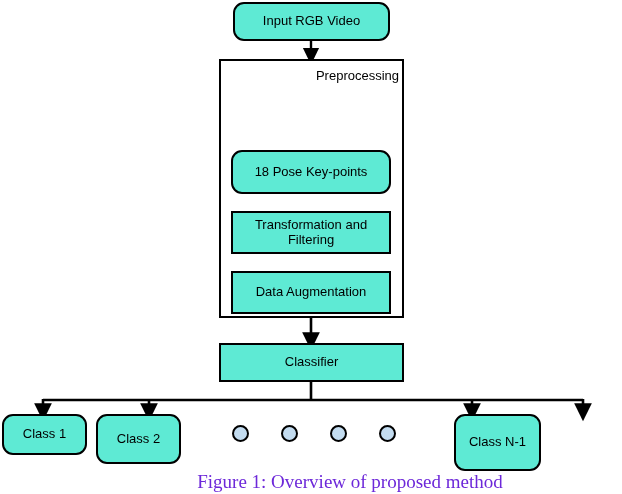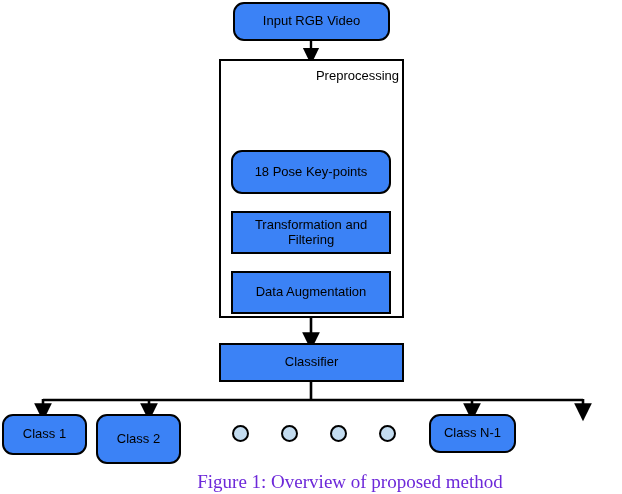--- a/index.html
+++ b/index.html
@@ -17,21 +17,21 @@
   }
   #diagram {
     position: absolute;
     left: 0; top: 0;
     width: 622px;
     height: 494px;
   }
   .node {
     position: absolute;
     box-sizing: border-box;
-    background: #3b82f6;
+    background: #5eead4;
     border: 2px solid #000000;
     display: flex;
     align-items: center;
     justify-content: center;
     text-align: center;
     font-size: 13px;
     line-height: 1.15;
     color: #000000;
   }
   .node.rounded { border-radius: 11px; }
@@ -140,21 +140,21 @@
   <div class="node" style="left:231px; top:211px; width:160px; height:43px; padding:0 13px;">Transformation and Filtering</div>
 
   <div class="node" style="left:231px; top:271px; width:160px; height:43px;">Data Augmentation</div>
 
   <div class="node" style="left:219px; top:343px; width:185px; height:39px;">Classifier</div>
 
   <div class="node rounded" style="left:2px; top:414px; width:85px; height:41px;">Class 1</div>
 
   <div class="node rounded" style="left:96px; top:414px; width:85px; height:50px;">Class 2</div>
 
-  <div class="node rounded" style="left:429px; top:414px; width:87px; height:39px;">Class N-1</div>
+  <div class="node rounded" style="left:454px; top:414px; width:87px; height:57px;">Class N-1</div>
 
 
   <div class="dot" style="left:232px; top:425px;"></div>
   <div class="dot" style="left:281px; top:425px;"></div>
   <div class="dot" style="left:330px; top:425px;"></div>
   <div class="dot" style="left:379px; top:425px;"></div>
 
   <div class="caption" style="top:471px;">Figure 1: Overview of proposed method</div>
 
 </div>

